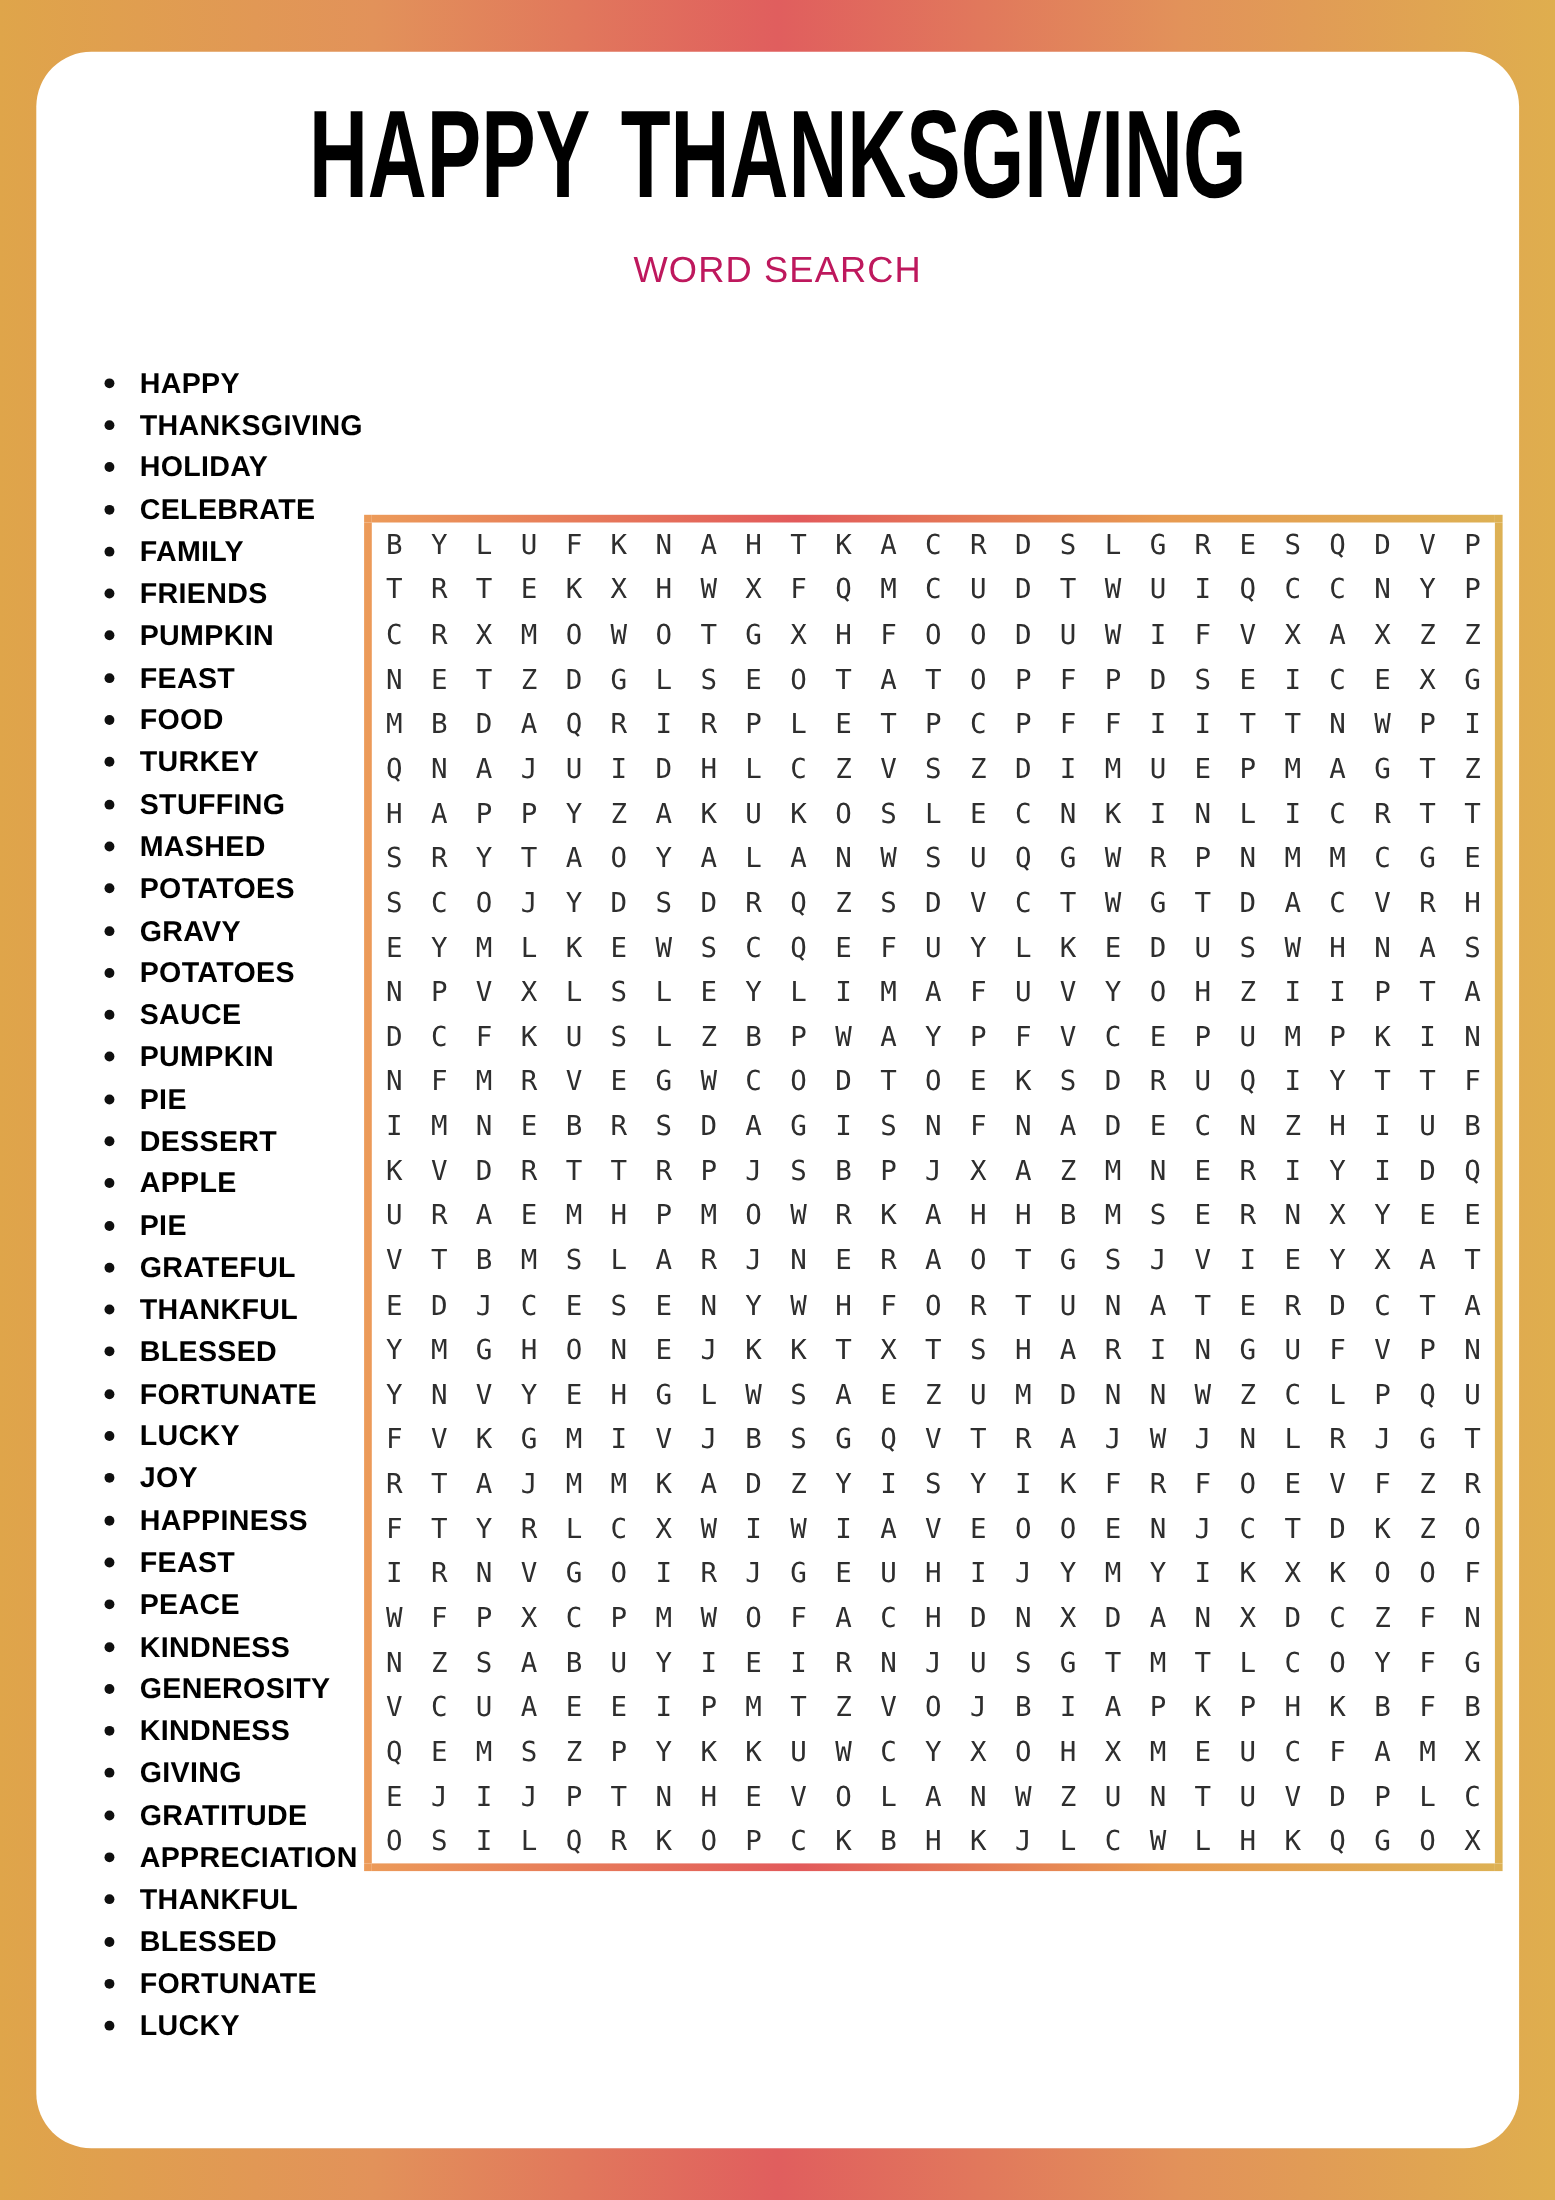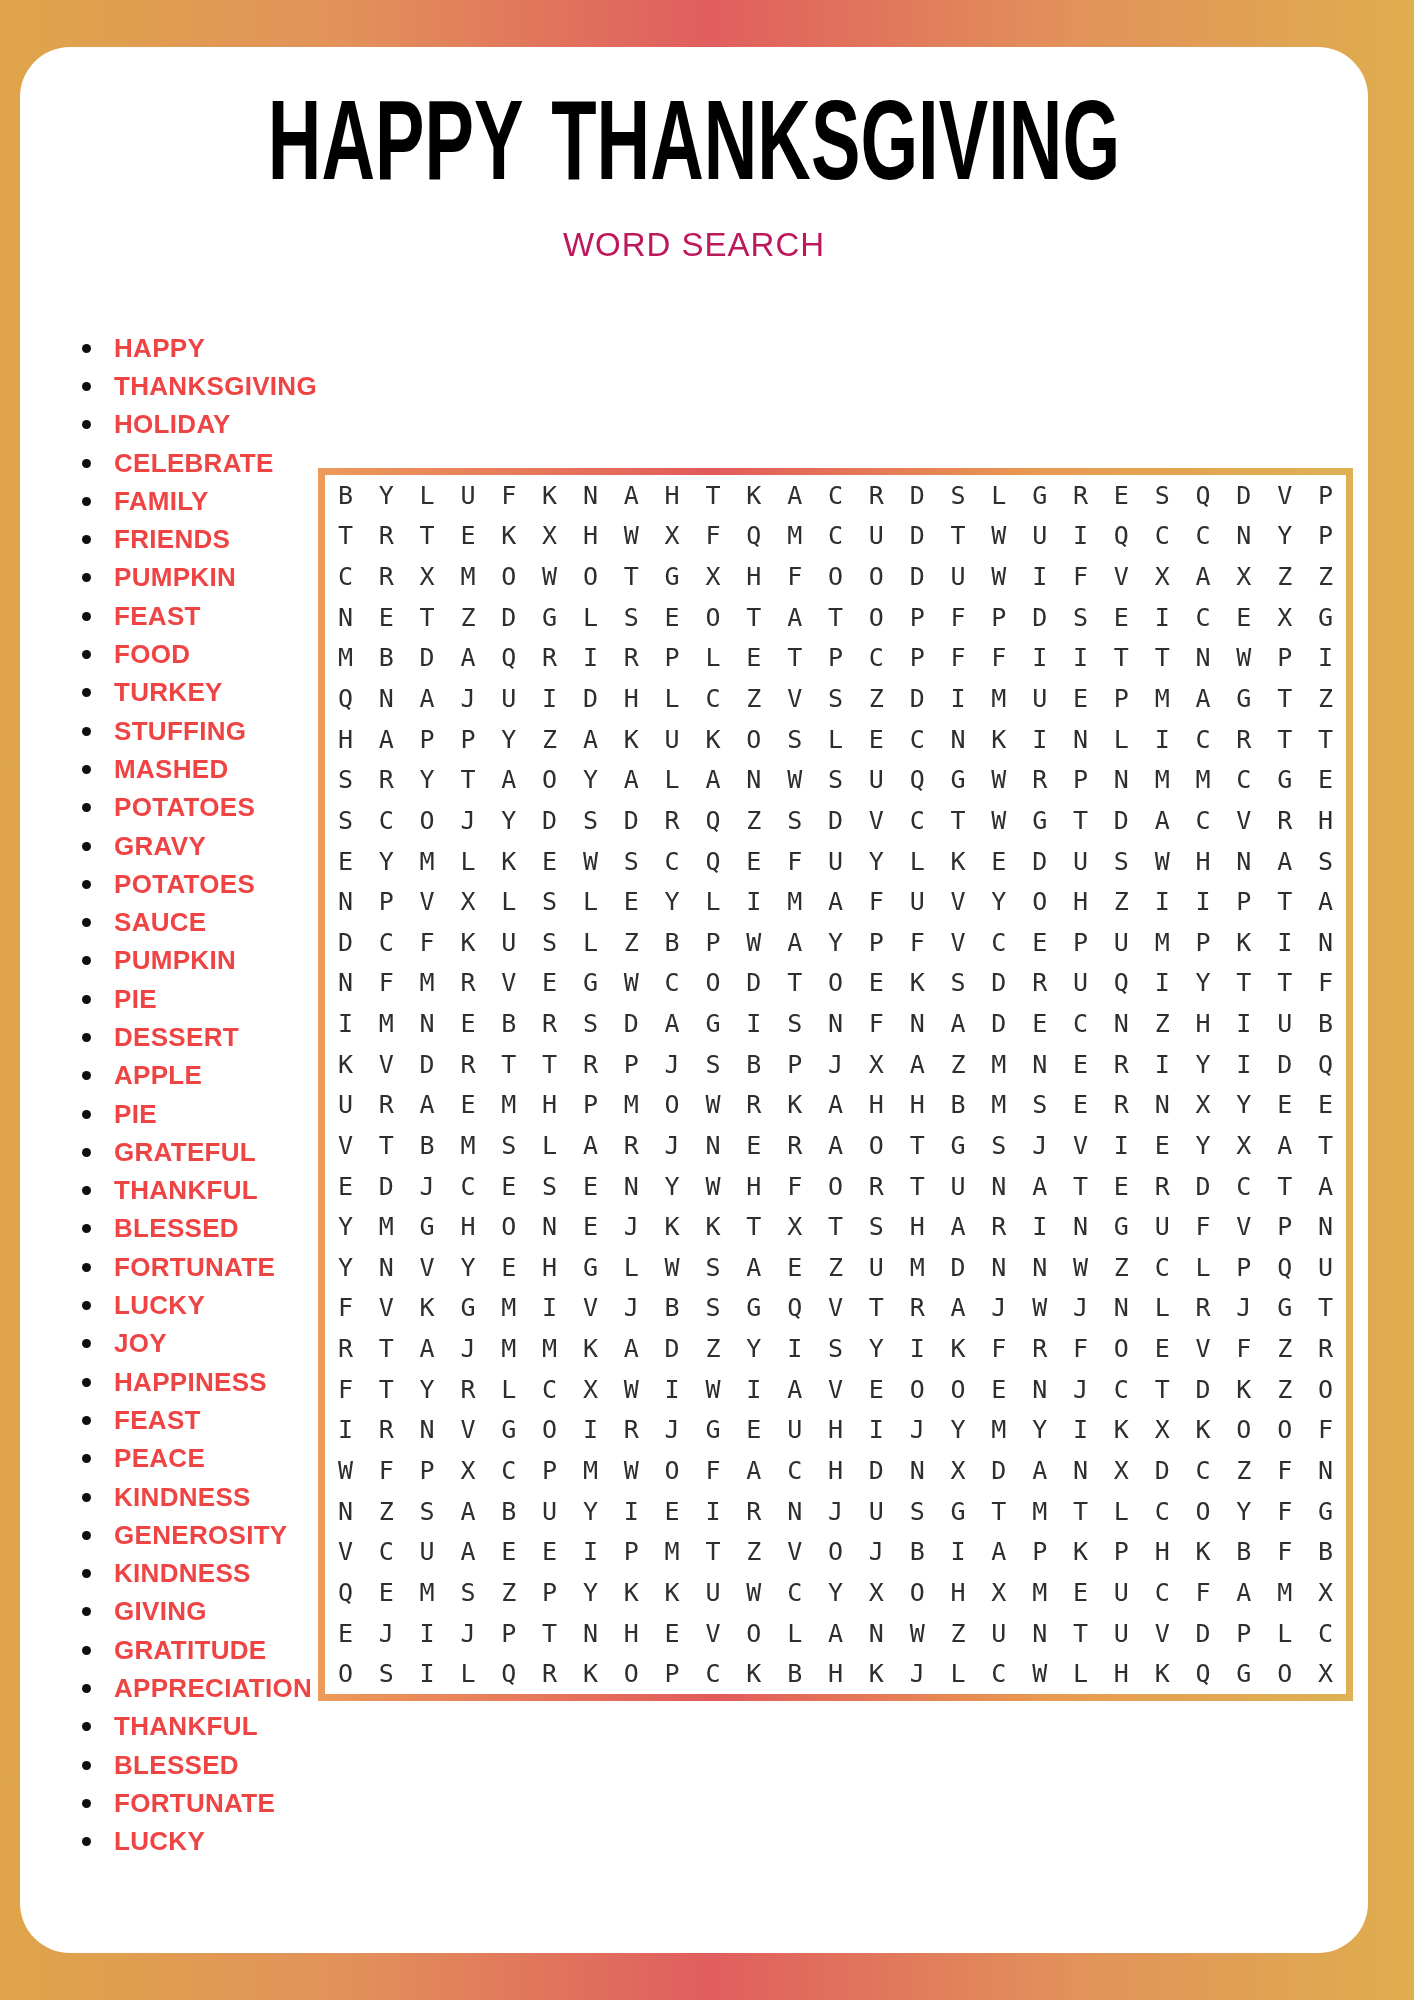--- a/index.html
+++ b/index.html
@@ -6,21 +6,21 @@
   .page {
     position: relative;
     width: 1414px;
     height: 2000px;
     overflow: hidden;
     background: linear-gradient(90deg, #dfa54a 0%, #e2925a 24%, #e05e5e 50%, #e2925a 76%, #dfae4e 100%);
     font-family: "Liberation Sans", sans-serif;
   }
   .card {
     position: absolute;
-    left: 20px; top: 47px;
+    left: 33px; top: 47px;
     width: 1348px; height: 1906px;
     background: #ffffff;
     border-radius: 50px;
   }
   .title {
     position: absolute;
     left: 0; right: 0; top: 43px;
     height: 100px;
     margin: 0;
     display: flex;
@@ -52,21 +52,21 @@
     left: 62px; top: 282px;
     margin: 0; padding: 0;
     list-style: none;
   }
   .word-item {
     height: 38.3px;
     display: flex;
     align-items: center;
     font-size: 26px;
     font-weight: bold;
-    color: #ef4444;
+    color: #000000;
     letter-spacing: 0.3px;
   }
   .bullet {
     width: 9px; height: 9px;
     border-radius: 50%;
     background: #0f0f0f;
     margin-right: 23px;
     flex: none;
   }
   .grid-box {

